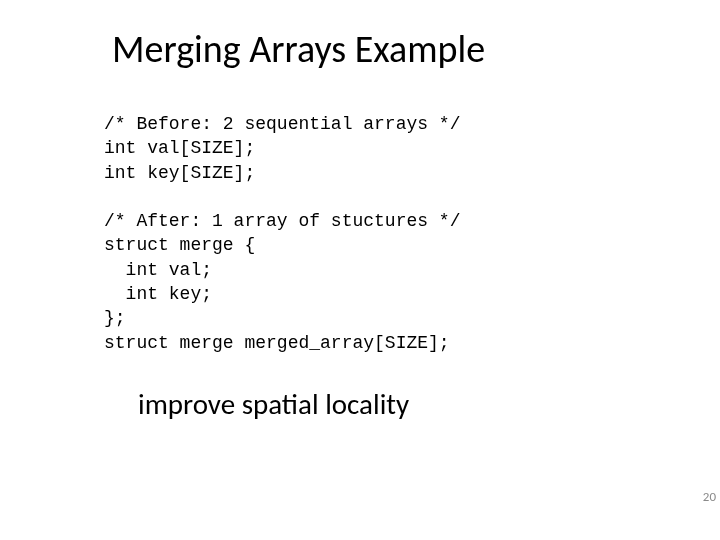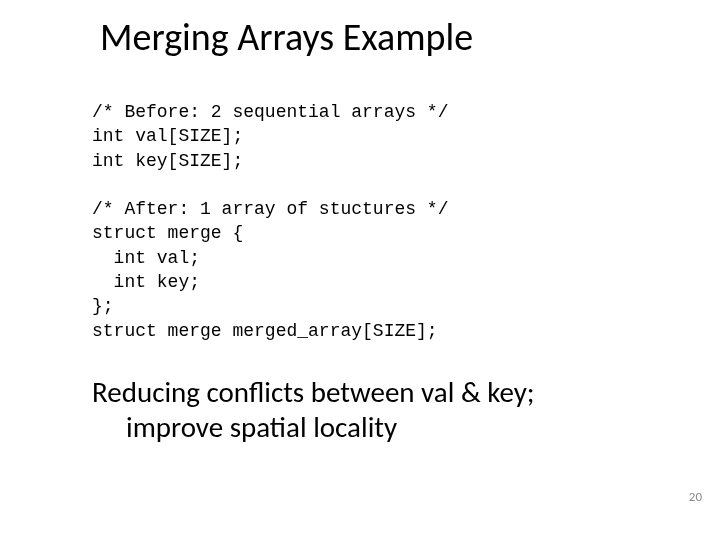--- a/index.html
+++ b/index.html
@@ -10,21 +10,21 @@
     background: #ffffff;
     font-family: Calibri, "Segoe UI", Arial, sans-serif;
     color: #000;
     overflow: hidden;
     position: relative;
   }
   .slide {
     width: 720px;
     height: 540px;
     position: relative;
-    padding: 0;
+    padding: 12px;
     box-sizing: border-box;
   }
   .title {
     font-size: 38px;
     font-weight: 400;
     text-align: left;
     padding: 14px 0 0 100px;
     color: #000;
   }
   .code-block {
@@ -39,21 +39,21 @@
     font-size: 29px;
     line-height: 1.2;
     padding: 32px 0 0 92px;
     color: #000;
   }
   .summary .line2 {
     padding-left: 34px;
   }
   .page-num {
     position: absolute;
-    right: 18px;
+    right: 4px;
     bottom: 36px;
     font-size: 13px;
     color: #8a8a8a;
   }
 </style>
 </head>
 <body>
 
 <div class="slide">
 
@@ -64,19 +64,18 @@
 <span>int key[SIZE];</span>
 <span></span>
 <span>/* After: 1 array of stuctures */</span>
 <span>struct merge {</span>
 <span>  int val;</span>
 <span>  int key;</span>
 <span>};</span>
 <span>struct merge merged_array[SIZE];</span></div>
 
   <div class="summary">
-    <div>Reducing conflicts between val &amp; key;</div>
     <div class="line2">improve spatial locality</div>
   </div>
 
   <div class="page-num">20</div>
 
 </div>
 
 </body></html>

